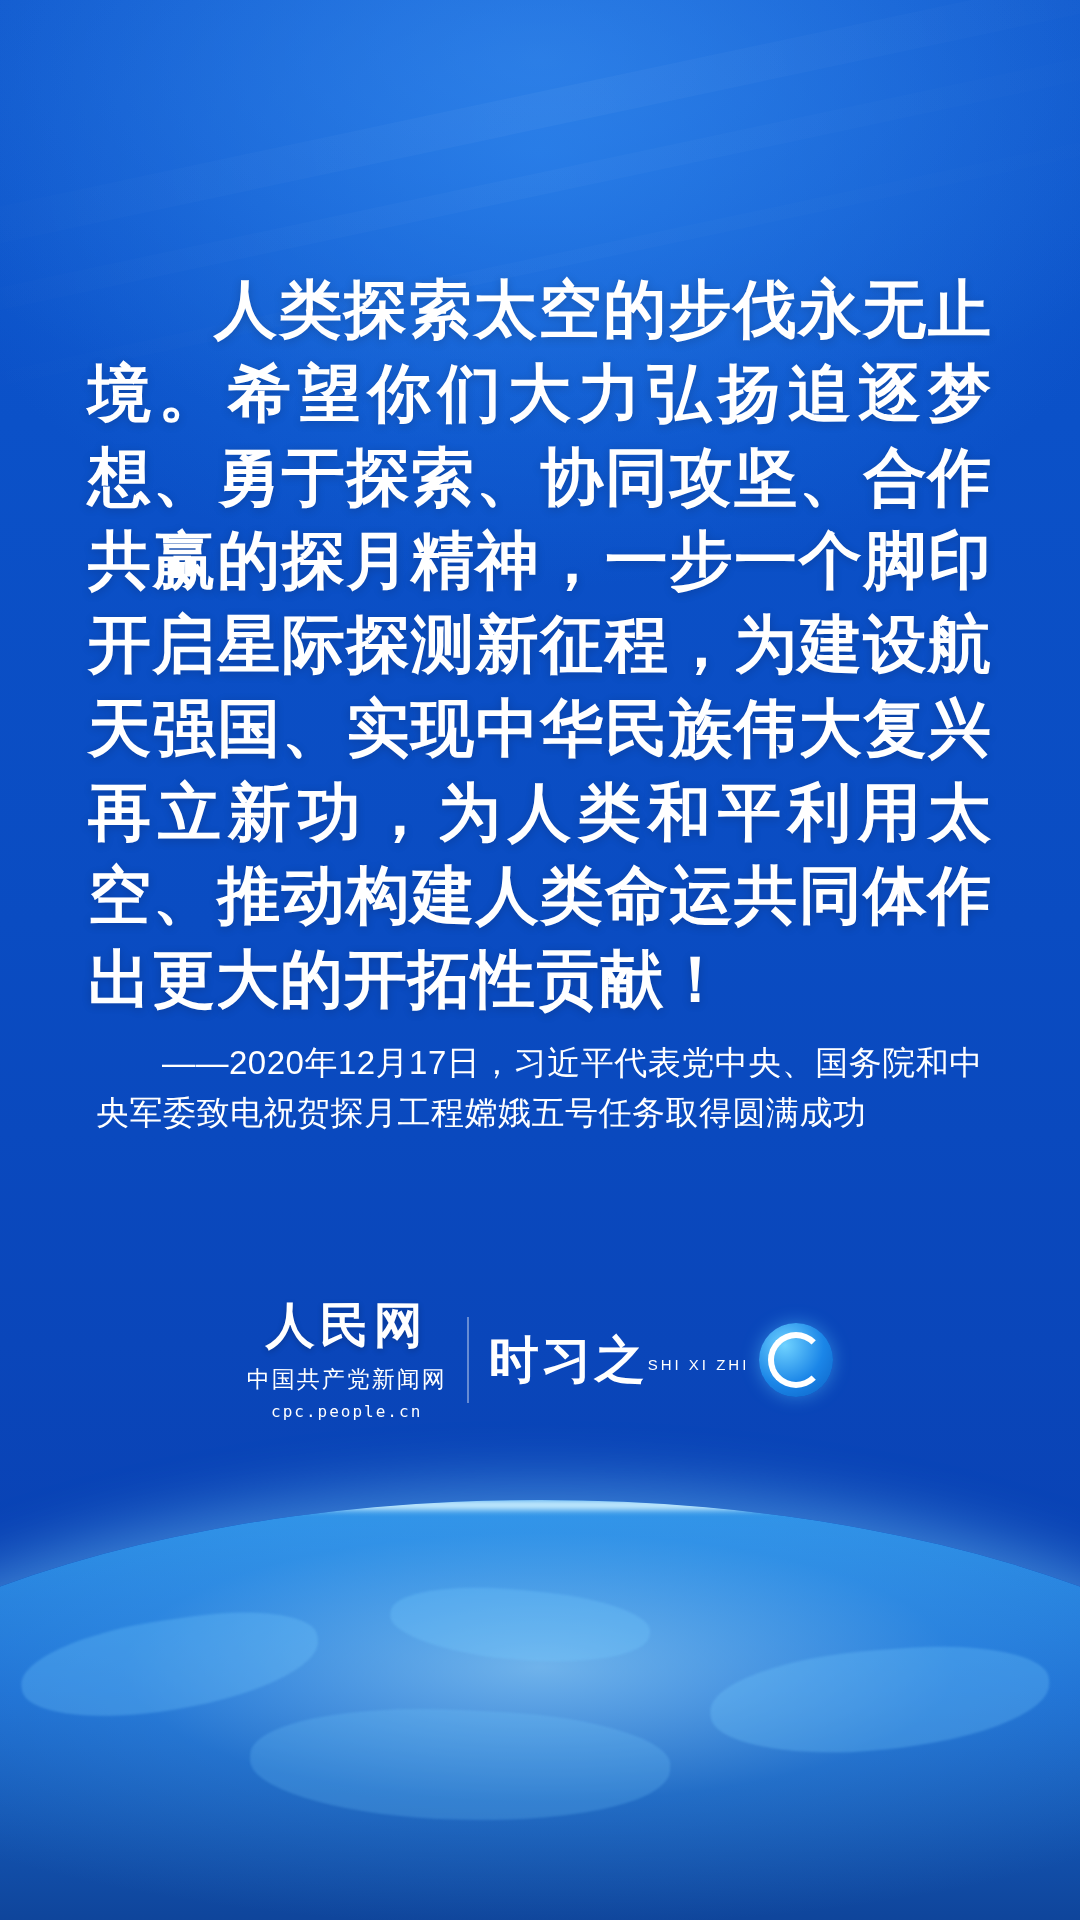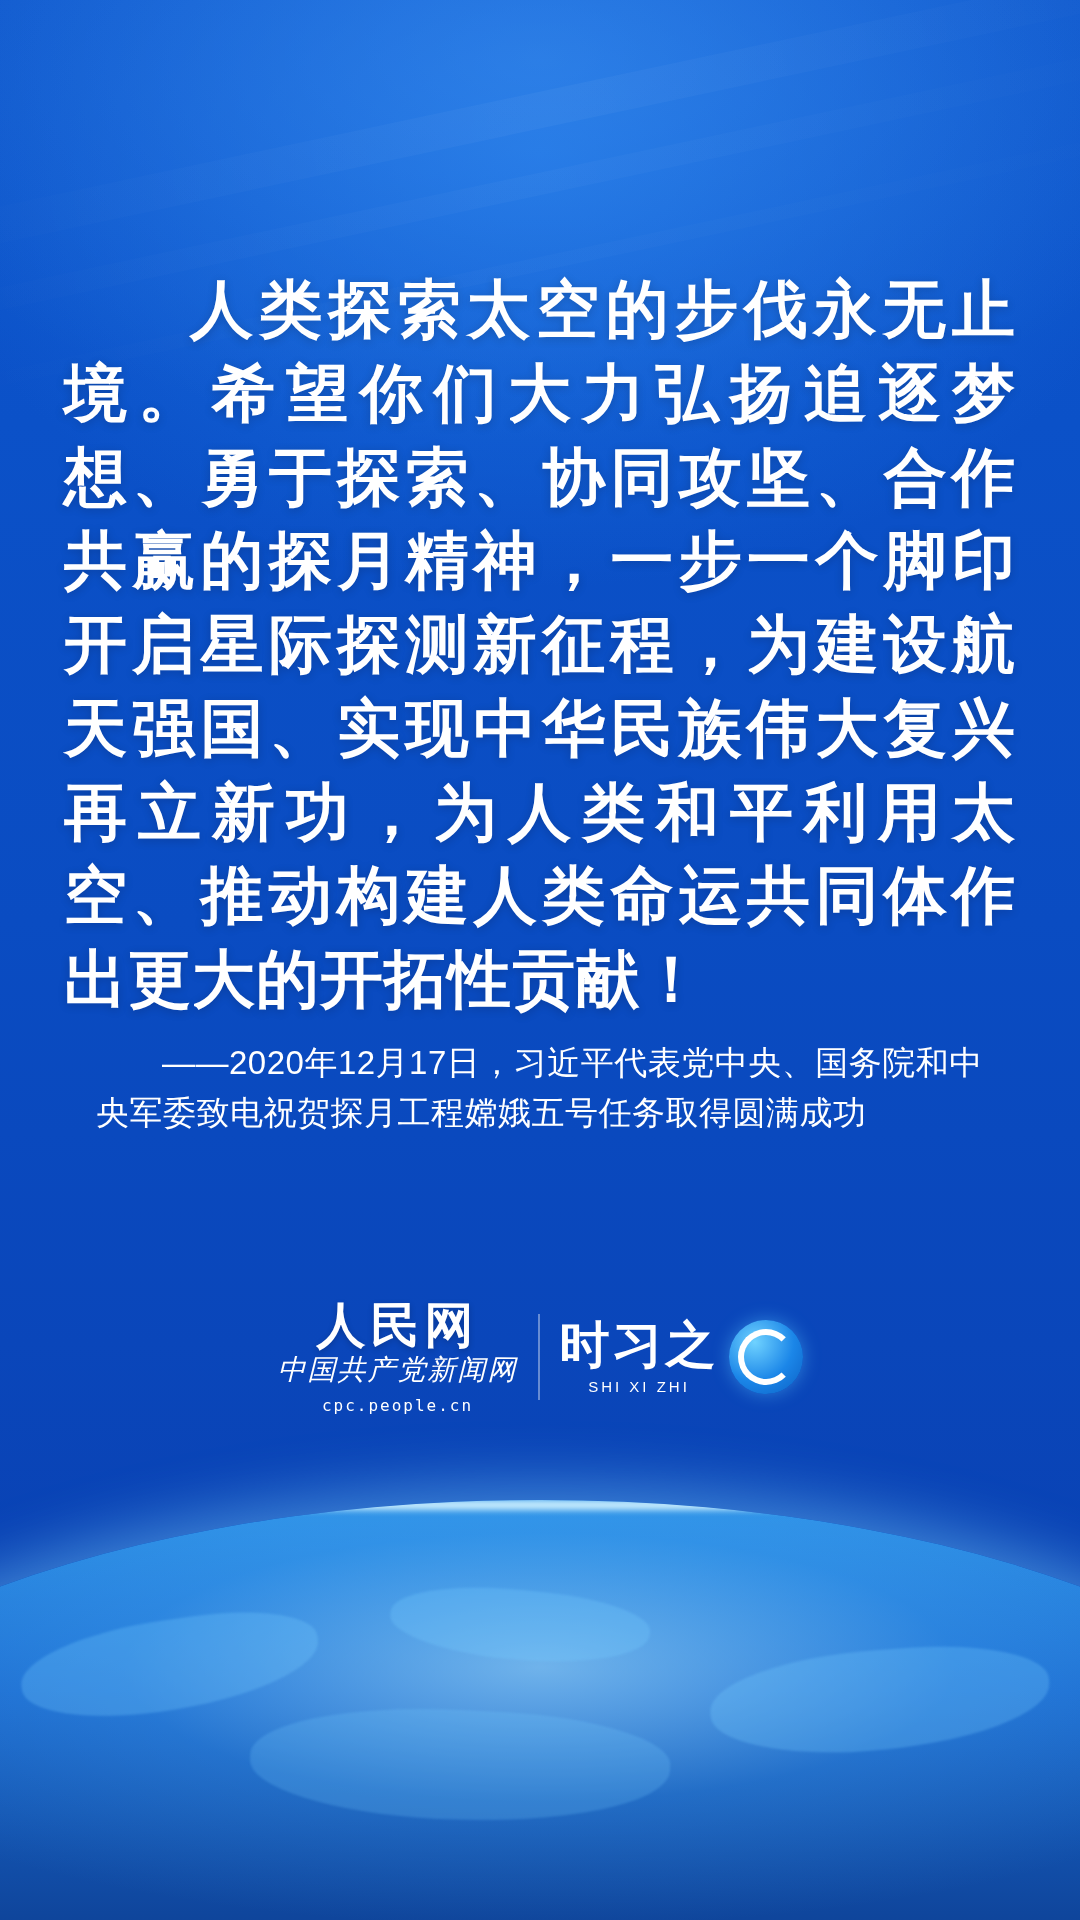--- a/index.html
+++ b/index.html
@@ -45,21 +45,21 @@
     background: radial-gradient(ellipse at center, rgba(90,175,255,0.30) 0%, rgba(90,175,255,0.10) 45%, rgba(90,175,255,0) 72%);
     pointer-events: none;
   }
 
   
   .quote-wrap {
     position: absolute;
     left: 0;
     right: 0;
     top: 268px;
-    padding: 0 64px;
+    padding: 0 88px;
     box-sizing: border-box;
   }
   .quote {
     color: #ffffff;
     font-family: "DejaVu Serif", "Liberation Serif", serif;
     font-weight: 700;
     font-size: 63px;
     line-height: 1.33;
     letter-spacing: 1px;
     text-indent: 126px;
@@ -107,25 +107,24 @@
   }
   .people-logo .cn {
     font-family: "DejaVu Serif", "Liberation Serif", serif;
     font-weight: 700;
     font-size: 49px;
     letter-spacing: 5px;
     line-height: 1.04;
     text-shadow: 0 2px 6px rgba(0,0,0,.2);
   }
   .people-logo .sub {
-    font-size: 28px;
+    font-size: 23px;
     letter-spacing: 2px;
-    margin-top: 0;
+    margin-top: 13px;
     white-space: nowrap;
-    font-style: italic;
   }
   .people-logo .url {
     font-family: "DejaVu Sans Mono", "Liberation Mono", monospace;
     font-size: 16px;
     letter-spacing: 2px;
     margin-top: 7px;
     white-space: nowrap;
     text-align: center;
   }
   .divider-v {
@@ -144,21 +143,21 @@
     font-weight: 700;
     font-size: 50px;
     letter-spacing: 3px;
     line-height: 1;
   }
   .shixizhi .sx-py {
     font-size: 15px;
     letter-spacing: 3px;
     margin-top: 8px;
   }
-  .sx-left { display: flex; flex-direction: column; align-items: center; }
+  .sx-left { display: flex; align-items: center; }
   .sx-mark {
     width: 74px;
     height: 74px;
     border-radius: 50%;
     background: radial-gradient(circle at 35% 30%, #6fd2ff 0%, #1b86e8 55%, #0b5fc4 100%);
     position: relative;
     box-shadow: 0 0 18px rgba(90,200,255,.45);
   }
   .sx-mark::after {
     content: "";

